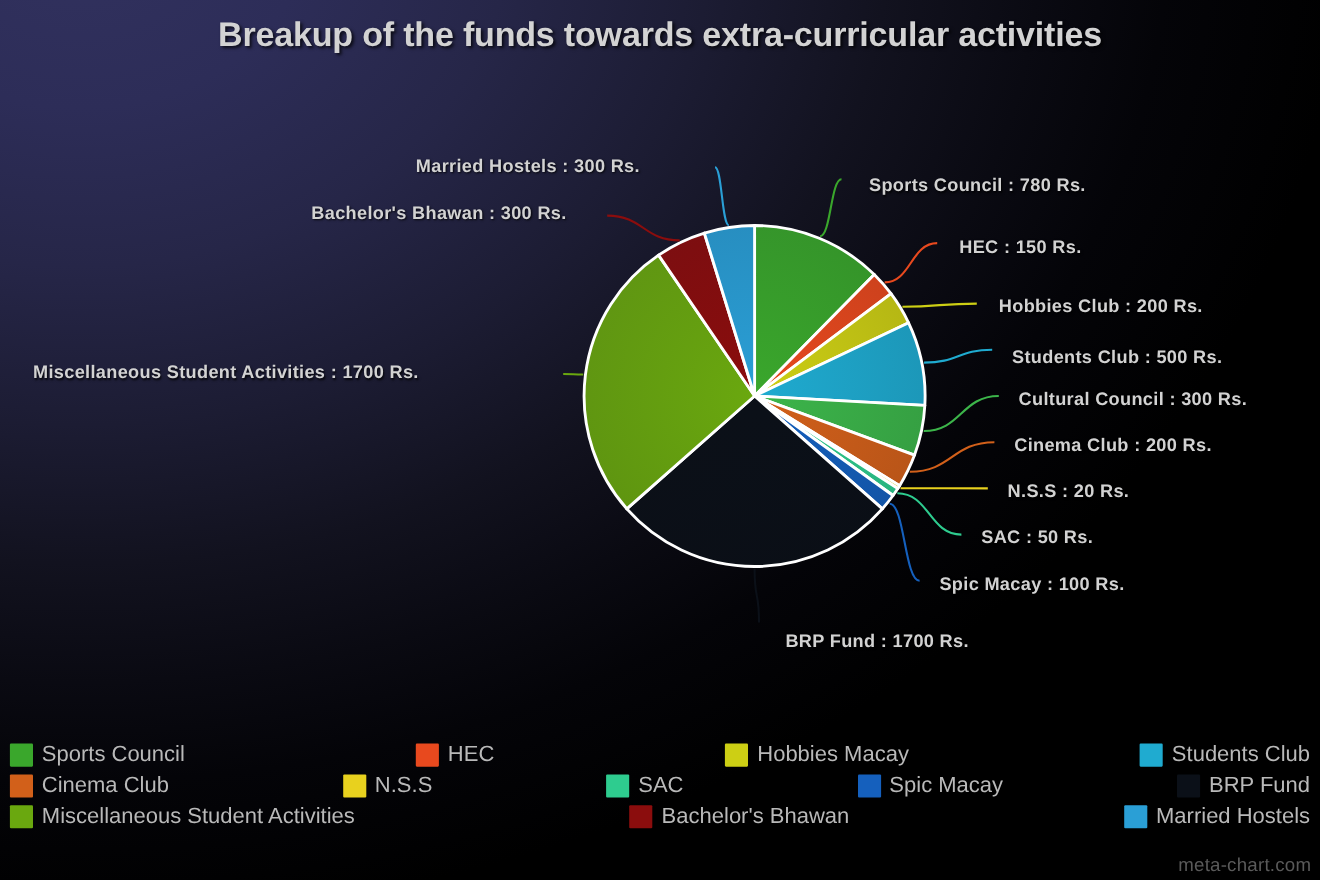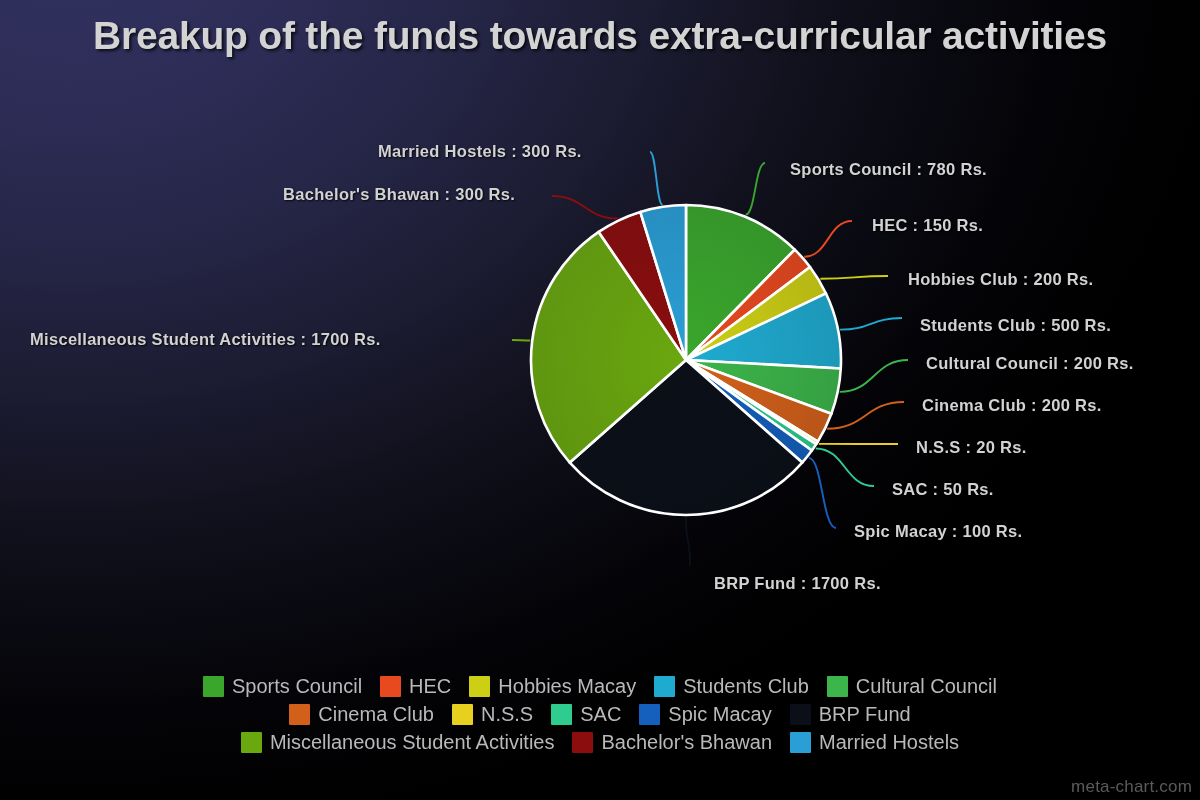--- a/index.html
+++ b/index.html
@@ -29,21 +29,21 @@
         #000000 100%);
   }
 
   
   #chart-title {
     position: absolute;
     top: 14px;
     left: 0;
     width: 1200px;
     text-align: center;
-    font-size: 39px;
+    font-size: 31px;
     font-weight: bold;
     color: #d3d3d3;
     letter-spacing: -0.2px;
     text-shadow: 2px 2px 3px rgba(0,0,0,.75);
   }
 
   
   #pie-svg {
     position: absolute;
     left: 0;
@@ -65,21 +65,21 @@
 
   
   #legend {
     position: absolute;
     left: 0;
     top: 672px;
     width: 1200px;
   }
   .legend-row {
     display: flex;
-    justify-content: center;
+    justify-content: space-between;
     align-items: center;
     height: 28px;
   }
   .legend-item {
     display: flex;
     align-items: center;
     margin: 0 9px;
   }
   .legend-swatch {
     width: 21px;
@@ -198,21 +198,21 @@
       </g>
   </svg>
 
   <div id="callout-layer">
       <div class="callout" style="left: 378px; top: 142px;">Married Hostels : 300 Rs.</div>
       <div class="callout" style="left: 248px; top: 185px; margin-left: 35px;">Bachelor's Bhawan : 300 Rs.</div>
       <div class="callout" style="left: 790px; top: 160px;">Sports Council : 780 Rs.</div>
       <div class="callout" style="left: 872px; top: 216px;">HEC : 150 Rs.</div>
       <div class="callout" style="left: 908px; top: 270px;">Hobbies Club : 200 Rs.</div>
       <div class="callout" style="left: 920px; top: 316px;">Students Club : 500 Rs.</div>
-      <div class="callout" style="left: 926px; top: 354px;">Cultural Council : 200 Rs.</div>
+      <div class="callout" style="left: 926px; top: 354px;">Cultural Council : 300 Rs.</div>
       <div class="callout" style="left: 922px; top: 396px;">Cinema Club : 200 Rs.</div>
       <div class="callout" style="left: 916px; top: 438px;">N.S.S : 20 Rs.</div>
       <div class="callout" style="left: 892px; top: 480px;">SAC : 50 Rs.</div>
       <div class="callout" style="left: 854px; top: 522px;">Spic Macay : 100 Rs.</div>
       <div class="callout" style="left: 714px; top: 574px;">BRP Fund : 1700 Rs.</div>
       <div class="callout" style="left: 30px; top: 330px;">Miscellaneous Student Activities : 1700 Rs.</div>
     </div>
 
   <div id="legend">
       <div class="legend-row">
@@ -225,24 +225,20 @@
           <span class="legend-label">HEC</span>
         </div>
         <div class="legend-item">
           <span class="legend-swatch" style="background: rgb(205, 207, 20);"></span>
           <span class="legend-label">Hobbies Macay</span>
         </div>
         <div class="legend-item">
           <span class="legend-swatch" style="background: rgb(31, 171, 208);"></span>
           <span class="legend-label">Students Club</span>
         </div>
-        <div class="legend-item">
-          <span class="legend-swatch" style="background: rgb(60, 181, 74);"></span>
-          <span class="legend-label">Cultural Council</span>
-        </div>
       </div>
       <div class="legend-row">
         <div class="legend-item">
           <span class="legend-swatch" style="background: rgb(210, 96, 26);"></span>
           <span class="legend-label">Cinema Club</span>
         </div>
         <div class="legend-item">
           <span class="legend-swatch" style="background: rgb(232, 209, 30);"></span>
           <span class="legend-label">N.S.S</span>
         </div>

